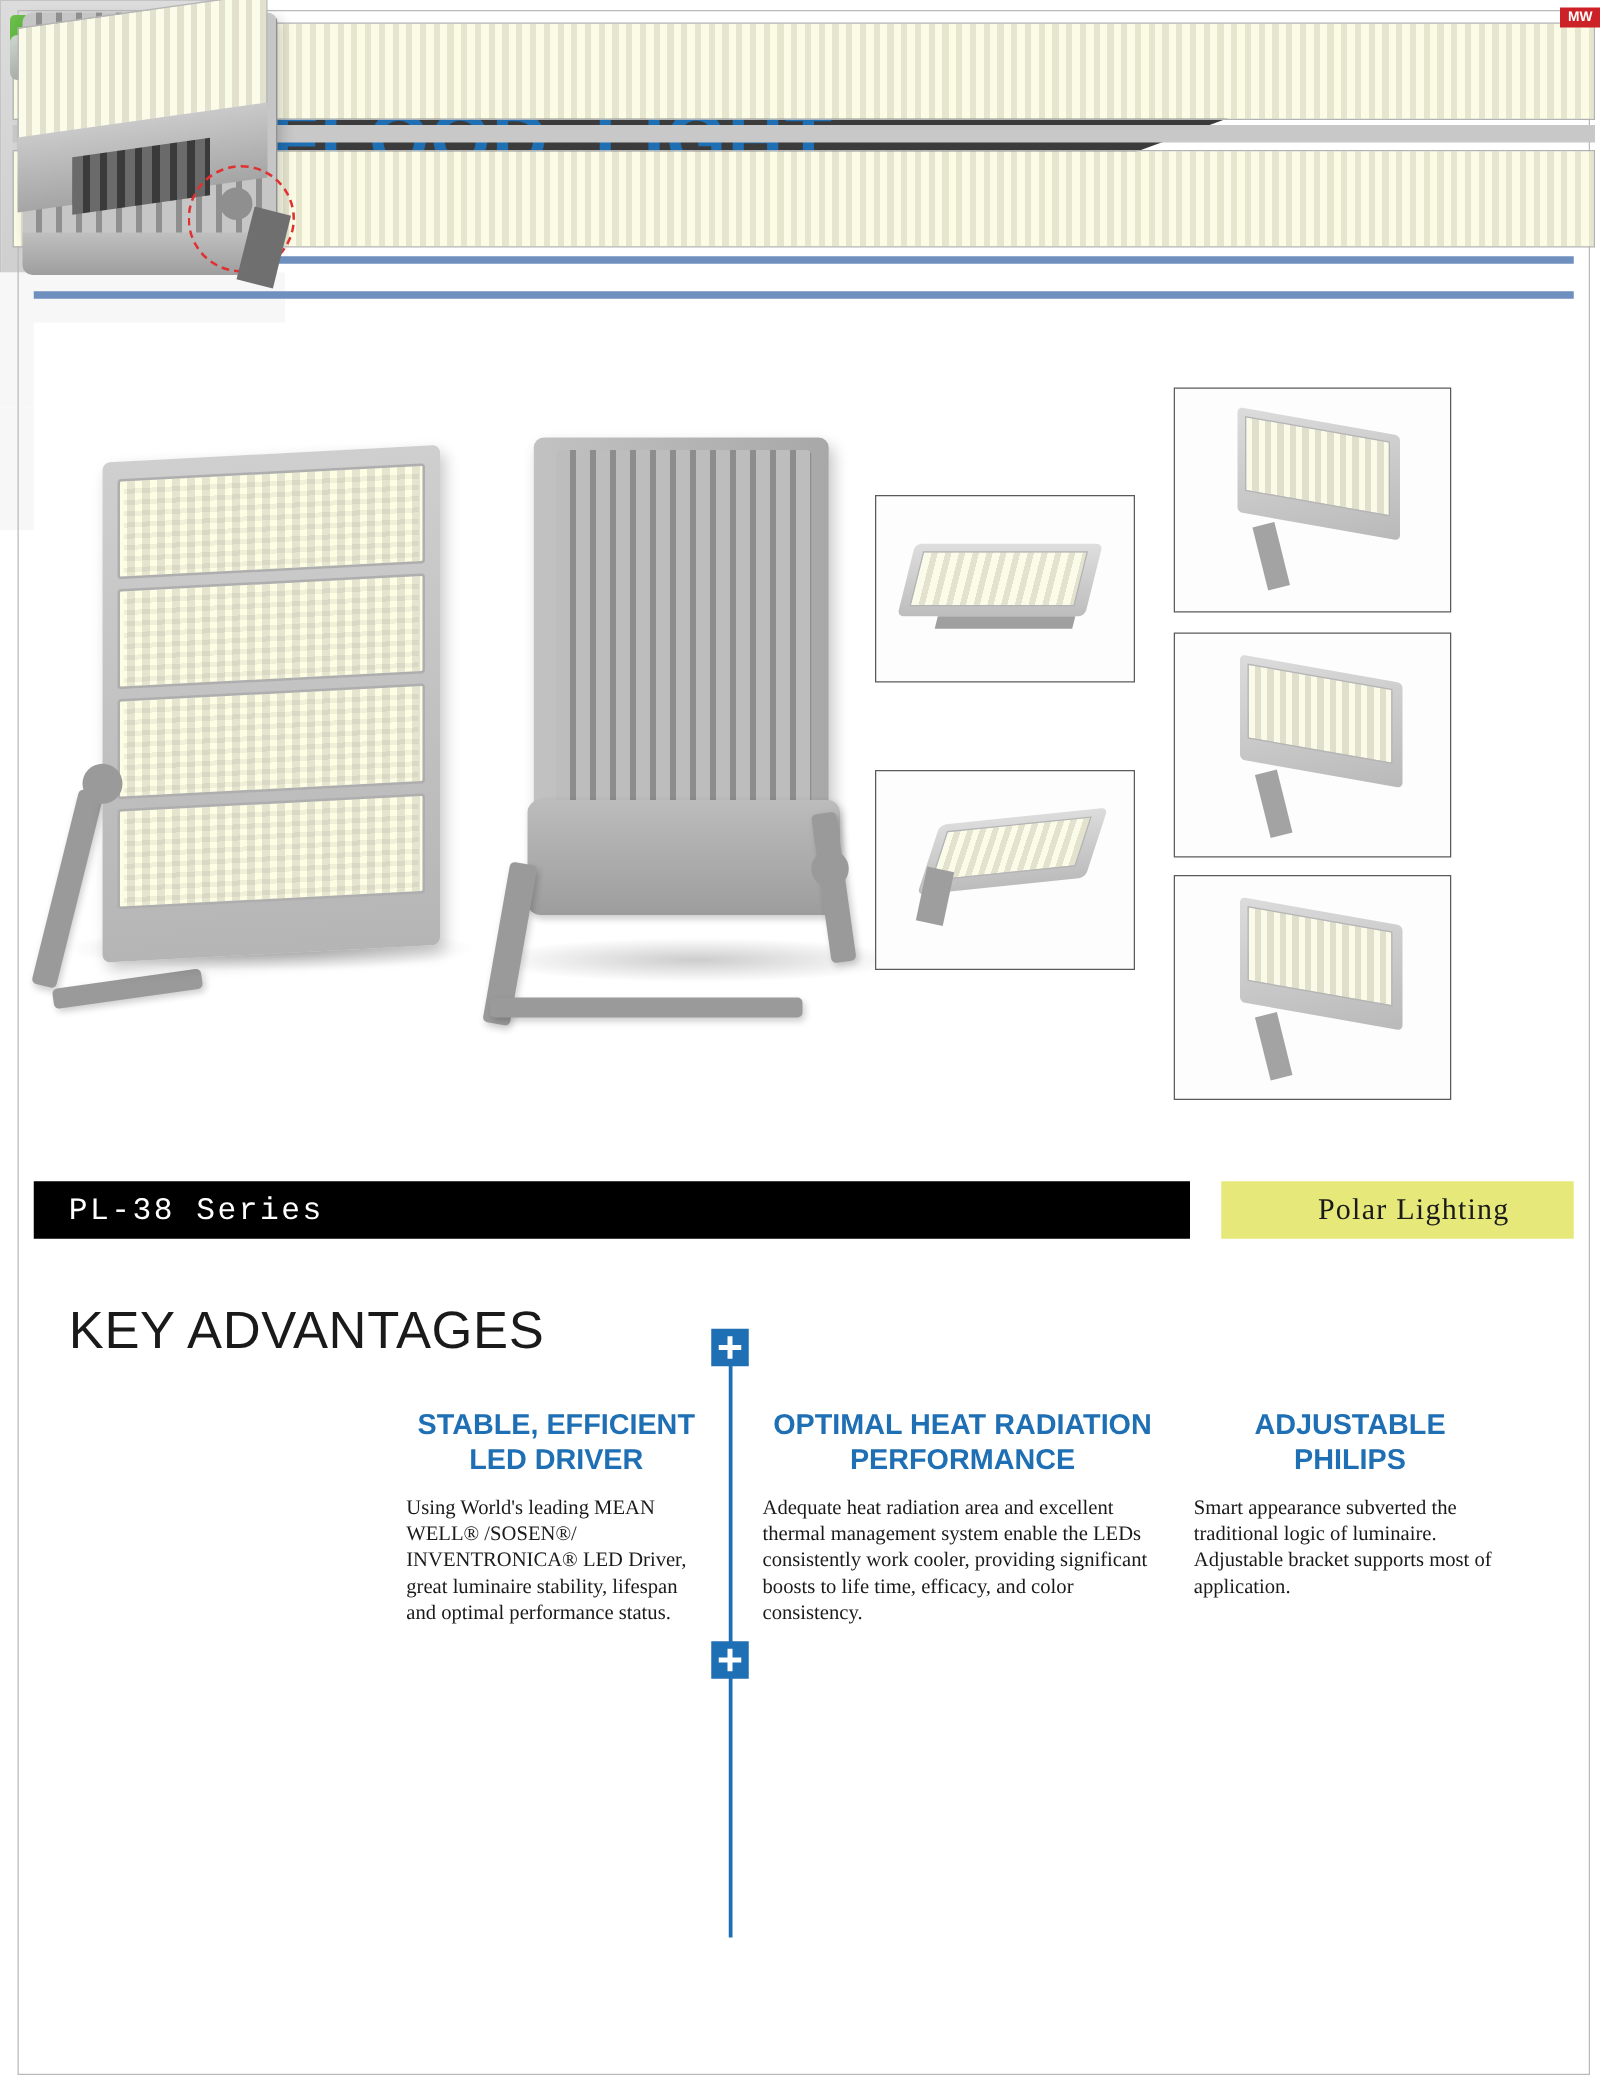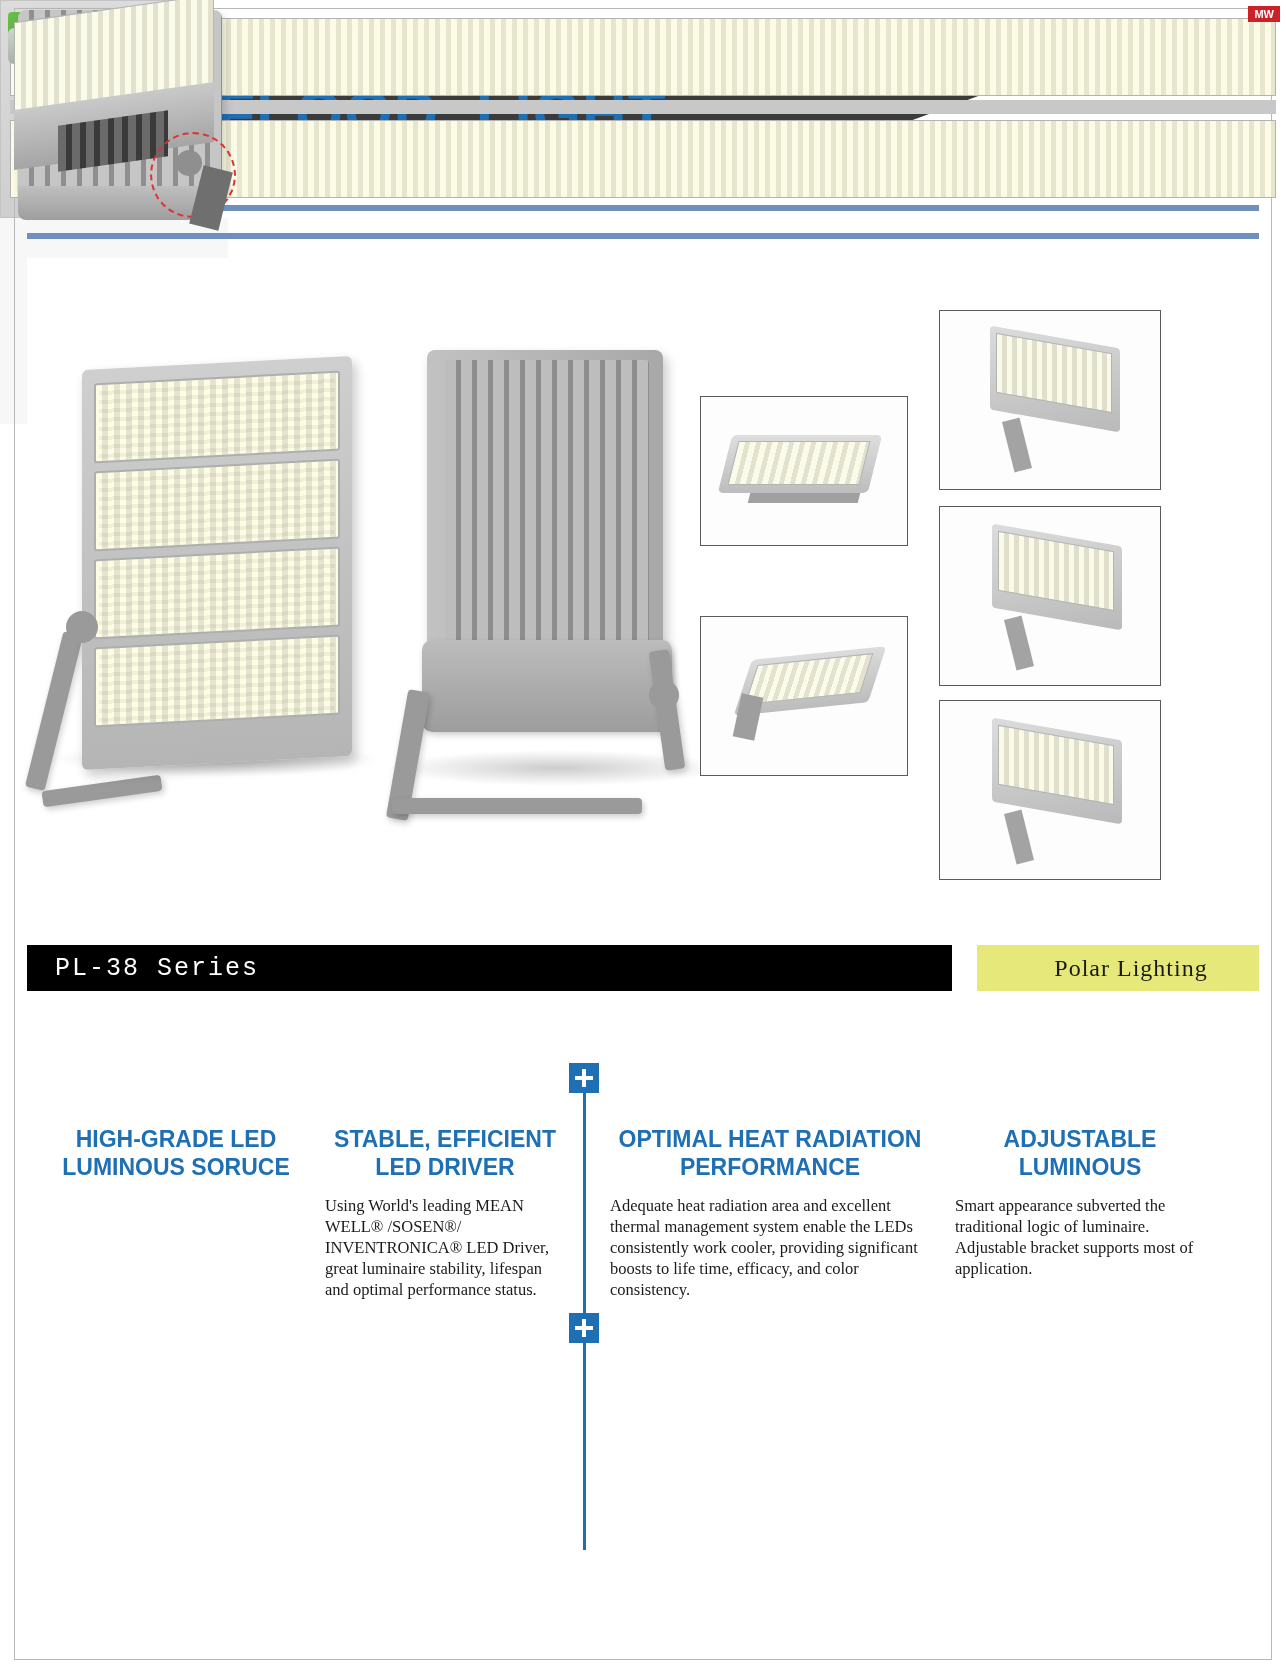--- a/index.html
+++ b/index.html
@@ -400,45 +400,44 @@
   </div>
 
   <div class="series-bar">
     <div class="series-bar-black"></div>
     <div class="series-bar-label">PL-38 Series</div>
     <div class="brand-box">
       <span class="brand-text">Polar  Lighting</span>
     </div>
   </div>
 
+  <div class="adv-title">KEY ADVANTAGES</div>
 
   <div class="divider-line"></div>
   <div class="plus-badge plus-top"></div>
   <div class="plus-badge plus-bottom"></div>
 
   <div class="col col1">
-    <div class="col-head" style="white-space:pre-line;">HIGH-GRADE LED
-LUMINOUS SORUCE</div>
   </div>
 
   <div class="col col3">
     <div class="col-head" style="white-space:pre-line;">OPTIMAL HEAT RADIATION
 PERFORMANCE</div>
     <div class="col-body">Adequate heat radiation area and excellent thermal management system enable the LEDs consistently work cooler, providing significant boosts to life time, efficacy, and color consistency.</div>
   </div>
 
   <div class="col col2">
     <div class="col-head" style="white-space:pre-line;">STABLE, EFFICIENT
 LED DRIVER</div>
     <div class="col-body">Using World's leading MEAN WELL® /SOSEN®/ INVENTRONICA® LED Driver, great luminaire stability, lifespan and optimal performance status.</div>
   </div>
 
   <div class="col col4">
     <div class="col-head" style="white-space:pre-line;">ADJUSTABLE
-LUMINOUS</div>
+PHILIPS</div>
     <div class="col-body">Smart appearance subverted the traditional logic of luminaire. Adjustable bracket supports most of application.</div>
   </div>
 
   <div class="led-photo">
     <div class="strip one"></div>
     <div class="strip two"></div>
     <div style="position:absolute;left:10px;right:10px;top:100px;height:14px;background:#c8c8c8;"></div>
   </div>
 
   <div class="driver-photo">

